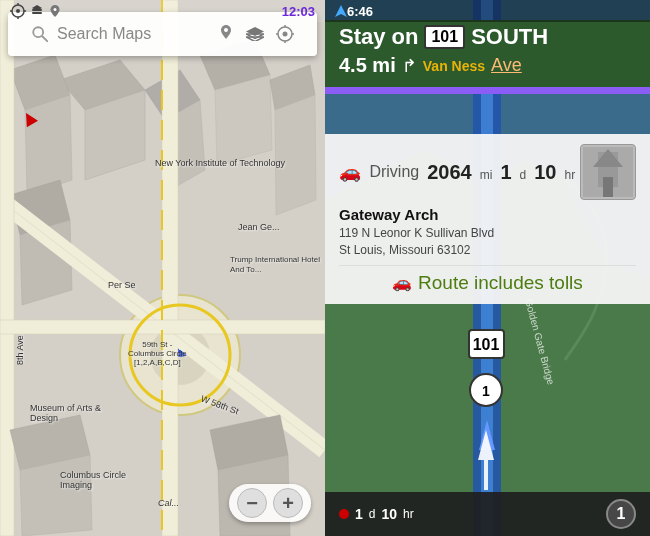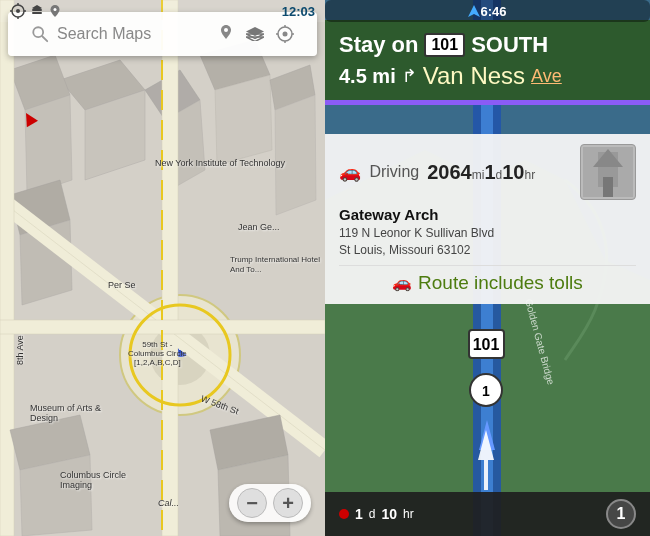--- a/index.html
+++ b/index.html
@@ -119,23 +119,23 @@
       overflow: hidden;
       background: #2a4a2a;
     }
 
     .nav-header {
       position: absolute;
       top: 0;
       left: 0;
       right: 0;
       background: #2d5a2d;
-      padding: 12px 14px 10px;
+      padding: 4px 14px 10px;
       z-index: 10;
-      border-bottom: 5px solid #8b5cf6;
+      border-bottom: 7px solid #8b5cf6;
     }
 
     .nav-instruction-row {
       display: flex;
       align-items: center;
       gap: 6px;
       margin-bottom: 4px;
     }
 
     .stay-on-text {
@@ -173,23 +173,23 @@
       font-weight: bold;
       color: #fff;
     }
 
     .turn-icon {
       font-size: 18px;
       color: #fff;
     }
 
     .street-name {
-      font-size: 24px;
-      font-weight: normal;
-      color: #fef9c3;
+      font-size: 14px;
+      font-weight: bold;
+      color: #eab308;
     }
 
     .street-suffix {
       font-size: 18px;
       color: #fdba74;
       text-decoration: underline;
     }
 
     
     .info-card {
@@ -219,21 +219,21 @@
       font-size: 18px;
     }
 
     .driving-label {
       font-size: 16px;
       color: #555;
     }
 
     .trip-stats {
       display: flex;
-      gap: 0;
+      gap: 8px;
       align-items: baseline;
     }
 
     .trip-number {
       font-size: 20px;
       font-weight: bold;
       color: #222;
     }
 
     .trip-unit {
@@ -356,39 +356,38 @@
     }
 
     .status-bar-right {
       position: absolute;
       top: 0;
       left: 0;
       right: 0;
       height: 22px;
       display: flex;
       align-items: center;
-      justify-content: center;
+      justify-content: flex-start;
       padding: 2px 10px;
       z-index: 20;
       background: rgba(0,0,0,0.4);
-      border-radius: 6px;
     }
 
     .status-icons {
       display: flex;
       align-items: center;
       gap: 4px;
     }
 
     .status-time {
       font-size: 13px;
       font-weight: bold;
     }
 
-    .status-time-left { color: #0c4a6e; margin-left: 35px; }
+    .status-time-left { color: #6d28d9; margin-left: 35px; }
     .status-time-right { color: #fff; }
 
   </style>
 </head>
 <body>
 
 <div class="left-panel">
 
   <svg class="map-canvas" viewBox="0 0 325 536" xmlns="http://www.w3.org/2000/svg">
 

